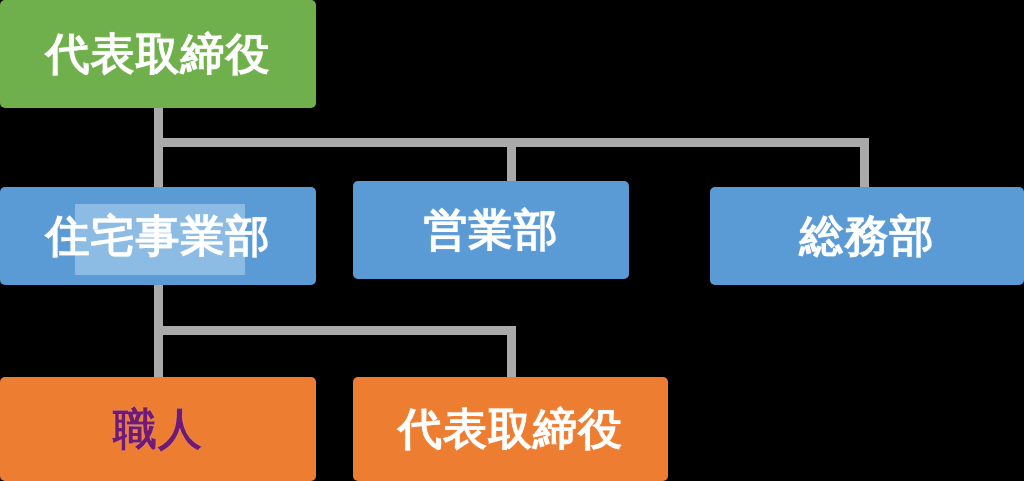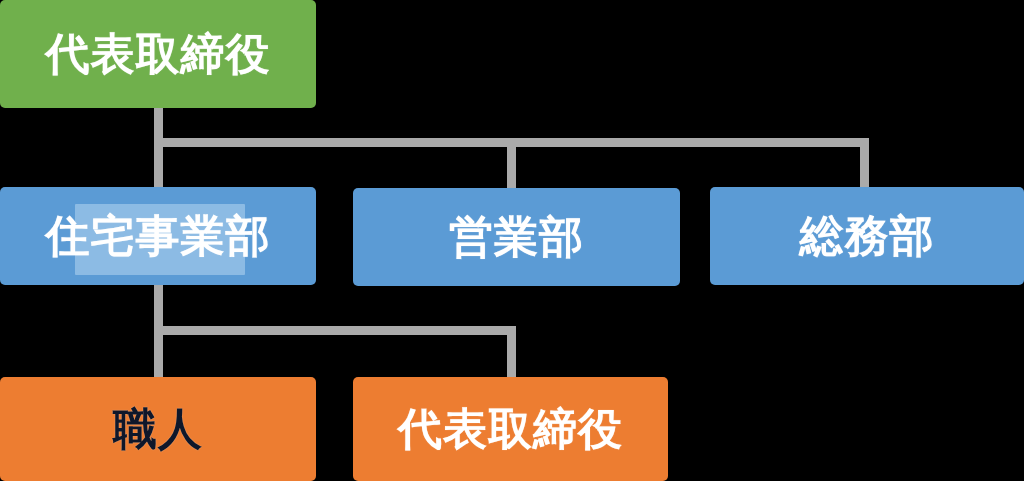--- a/index.html
+++ b/index.html
@@ -53,21 +53,21 @@
   }
   .highlight-rect {
     position: absolute;
     z-index: 2;
     border-radius: 1px;
   }
 
   
   #node-ceo        { left: 0px;   top: 0px;   width: 316px; height: 108px; }
   #node-housing    { left: 0px;   top: 187px; width: 316px; height: 98px;  }
-  #node-sales      { left: 353px; top: 188px; width: 327px; height: 98px;  }
+  #node-sales      { left: 353px; top: 181px; width: 276px; height: 98px;  }
   #node-affairs    { left: 710px; top: 187px; width: 314px; height: 98px;  }
   #node-craftsman  { left: 0px;   top: 377px; width: 316px; height: 104px; }
   #node-partner    { left: 353px; top: 377px; width: 315px; height: 104px; }
 
   
   #conn-ceo-stem        { left: 154px; top: 104px; width: 9px;   height: 42px; }
   #conn-tier1-bus       { left: 154px; top: 138px; width: 715px; height: 9px;  }
   #conn-drop-housing    { left: 154px; top: 138px; width: 9px;   height: 52px; }
   #conn-drop-sales      { left: 507px; top: 138px; width: 9px;   height: 52px; }
   #conn-drop-affairs    { left: 860px; top: 138px; width: 9px;   height: 52px; }
@@ -107,20 +107,20 @@
 
   <div class="node" id="node-sales" style="background: rgb(91, 155, 213);">
     <span class="node-label" style="color: rgb(255, 255, 255);">営業部</span>
   </div>
 
   <div class="node" id="node-affairs" style="background: rgb(91, 155, 213);">
     <span class="node-label" style="color: rgb(255, 255, 255);">総務部</span>
   </div>
 
   <div class="node" id="node-craftsman" style="background: rgb(237, 125, 49);">
-    <span class="node-label" style="color: #0f172a;">職人</span>
+    <span class="node-label" style="color: #701a75;">職人</span>
   </div>
 
   <div class="node" id="node-partner" style="background: rgb(237, 125, 49);">
     <span class="node-label" style="color: rgb(255, 255, 255);">代表取締役</span>
   </div>
 
 </div>
 
 </body></html>

